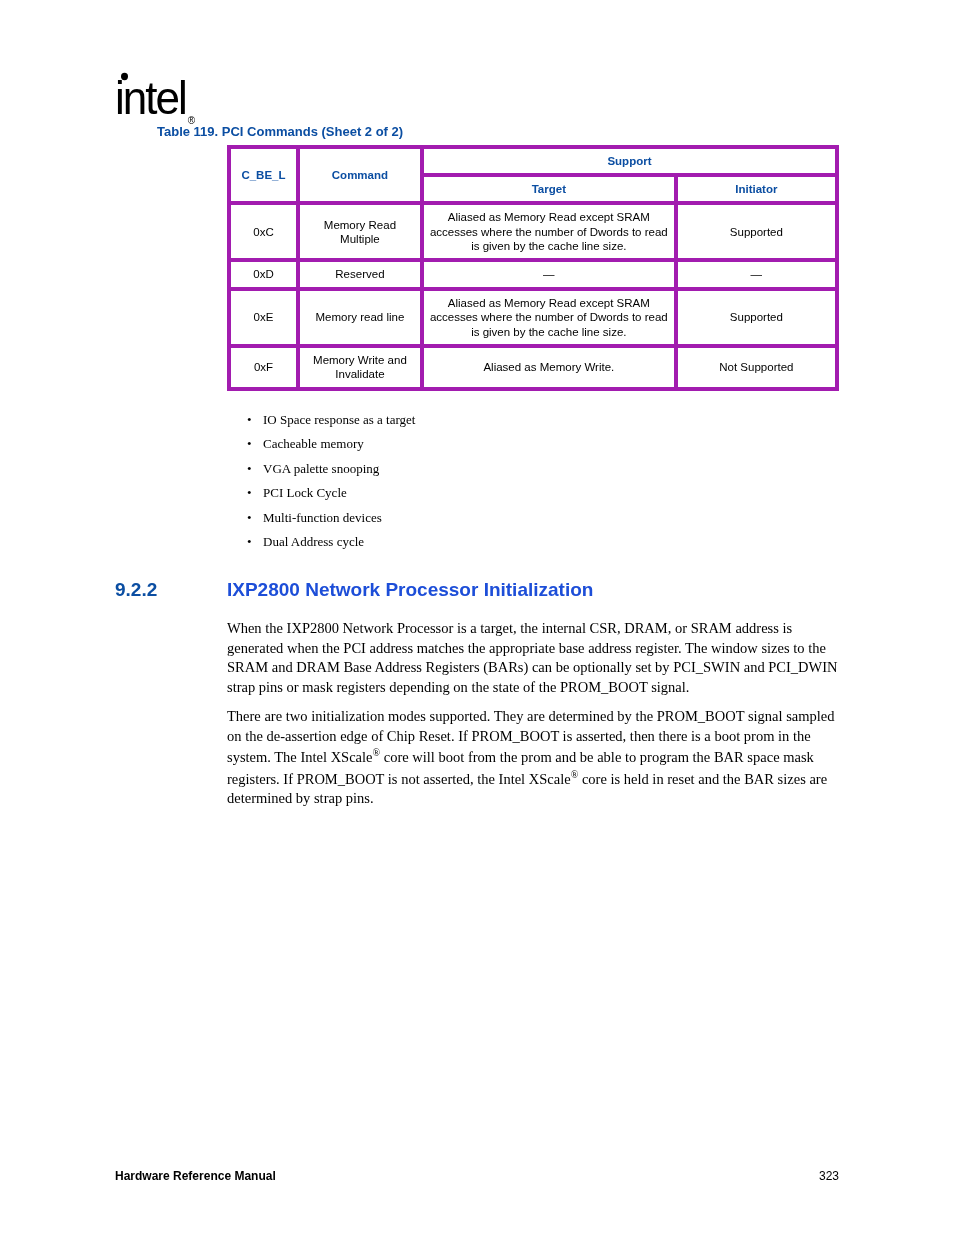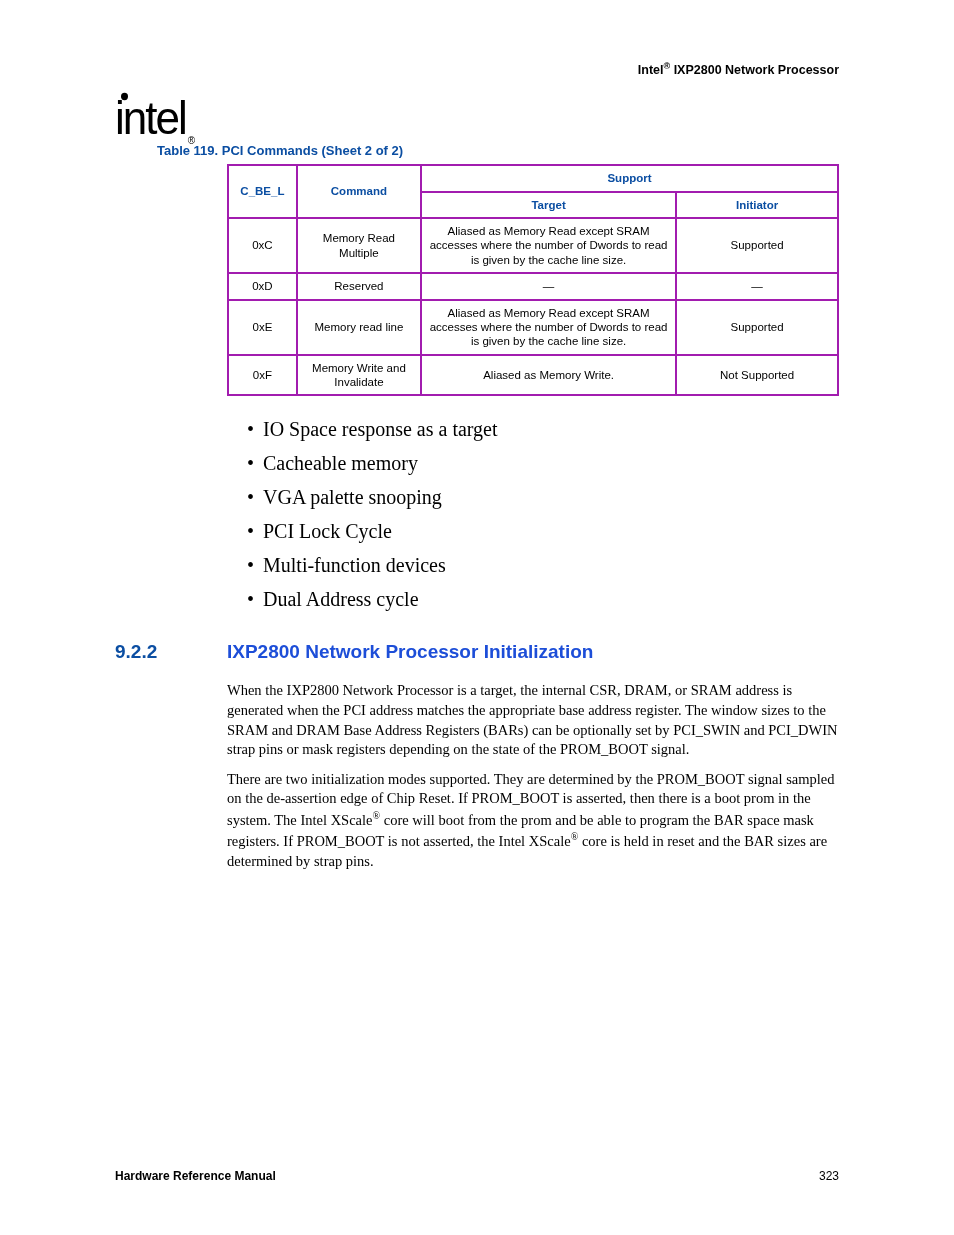--- a/index.html
+++ b/index.html
@@ -59,21 +59,21 @@
     margin-bottom: 6px;
   }
   table.pci {
     border-collapse: collapse;
     font-family: Arial, Helvetica, sans-serif;
     font-size: 11.5px;
     margin-left: 112px;
     width: 612px;
   }
   table.pci th, table.pci td {
-    border: 2px solid #a21caf;
+    border: 4px solid #a21caf;
     padding: 5px 6px;
     text-align: center;
     vertical-align: middle;
     line-height: 1.25;
   }
   table.pci th {
     font-weight: bold;
     color: #0b4ea2;
   }
   table.pci .col-a { width: 70px; }
@@ -88,21 +88,21 @@
   }
   .body-text p { margin-bottom: 10px; }
   ul.bullets {
     list-style: none;
     margin: 8px 0 18px 20px;
   }
   ul.bullets li {
     position: relative;
     padding-left: 16px;
     margin-bottom: 7px;
-    font-size: 20px;
+    font-size: 13px;
   }
   ul.bullets li::before {
     content: "•";
     position: absolute;
     left: 0;
     top: 0;
   }
   .section-row {
     display: flex;
     align-items: center;
@@ -132,23 +132,20 @@
     justify-content: space-between;
     font-family: Arial, Helvetica, sans-serif;
     font-size: 12px;
   }
   .footer .fl { font-weight: bold; }
 </style>
 </head>
 <body>
 
 <div class="header-top">
-  <div class="l1">
-    <span>Intel</span><sup>®</sup><span> IXP2800 Network Processor</span>
-  </div>
 </div>
 
 <div class="logo-row">
   <div class="intel-logo">
     <span class="dot"></span>int<span style="position:relative; top:0;">e</span>l<span class="reg">®</span>
   </div>
 </div>
 
 <div class="table-caption">Table 119. PCI Commands  (Sheet 2 of 2)</div>
 

